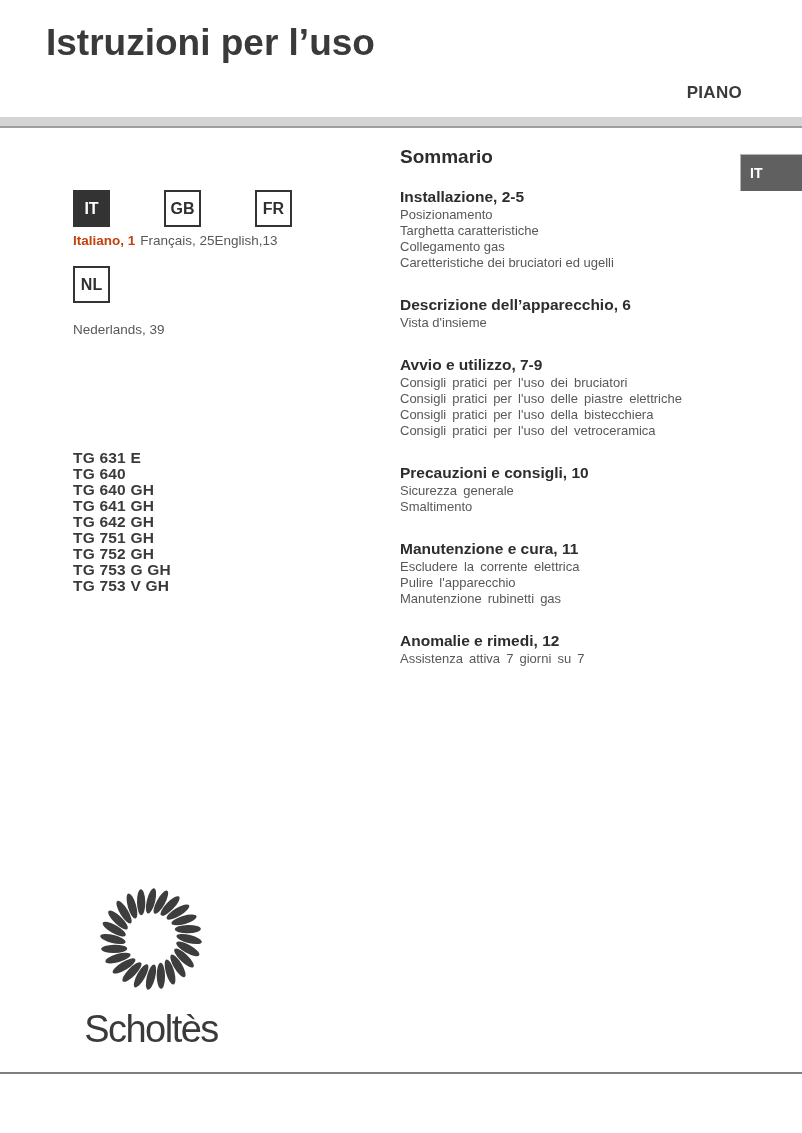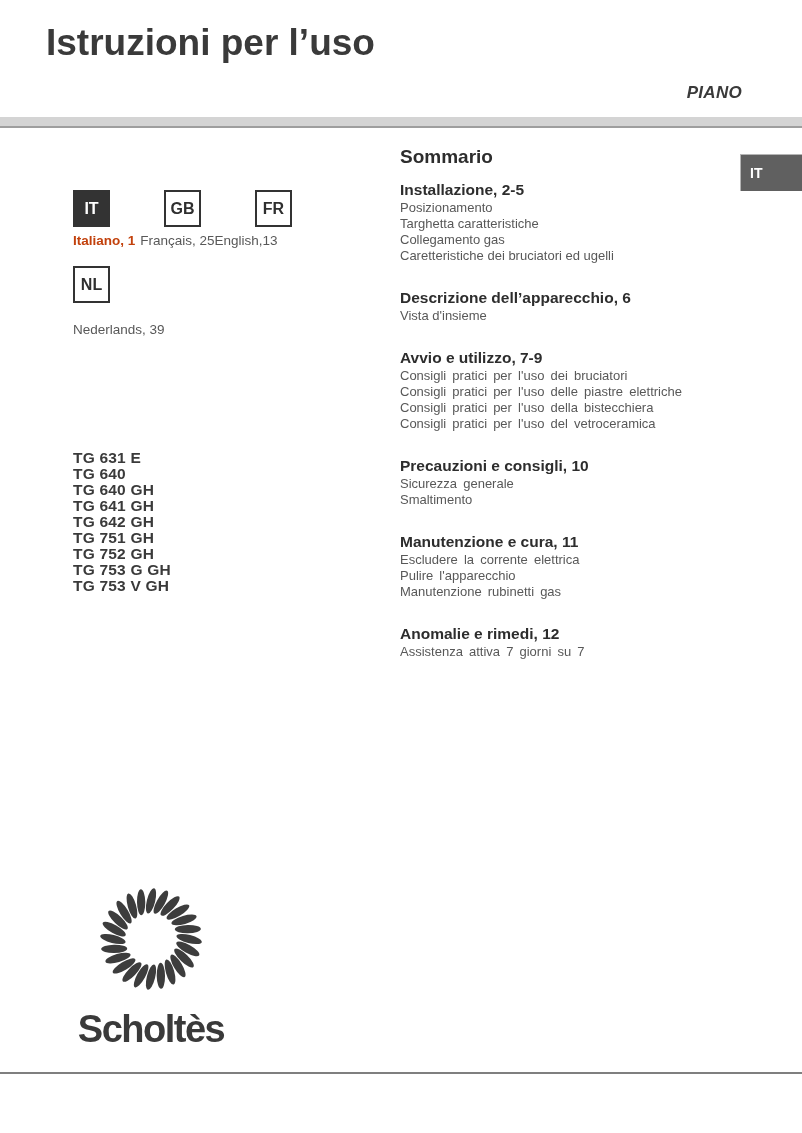--- a/index.html
+++ b/index.html
@@ -25,21 +25,20 @@
     color: var(--text-dark);
   }
   .product-label {
     position: absolute;
     top: 83px;
     right: 60px;
     font-size: 17px;
     font-weight: bold;
     letter-spacing: 0.3px;
     color: var(--text-dark);
-    font-style: italic;
   }
   .top-bar {
     position: absolute;
     left: 0;
     top: 117px;
     width: 802px;
     height: 11px;
     background: var(--bar-light);
     border-bottom: 2px solid var(--bar-edge);
   }
@@ -120,21 +119,21 @@
   .toc {
     position: absolute;
     left: 400px;
     top: 146px;
     width: 330px;
   }
   .toc-title {
     font-size: 19px;
     font-weight: bold;
     color: #2d2d2d;
-    margin-bottom: 13px;
+    margin-bottom: 20px;
   }
   .toc-section { margin-top: 25px; }
   .toc-section:first-child { margin-top: 0; }
   .toc-heading {
     font-size: 15.5px;
     font-weight: bold;
     line-height: 18px;
     color: #2d2d2d;
     margin-bottom: 1px;
   }
@@ -151,21 +150,21 @@
     position: absolute;
     left: 73px;
     top: 884px;
     width: 156px;
     text-align: center;
   }
   .logo svg { display: block; margin: 0 auto; }
   .wordmark {
     margin-top: 14px;
     font-size: 38px;
-    font-weight: bold;
+    font-weight: normal;
     letter-spacing: -1.5px;
     color: var(--text-dark);
     text-align: center;
   }
 
   
   .bottom-rule {
     position: absolute;
     left: 0;
     top: 1072px;

